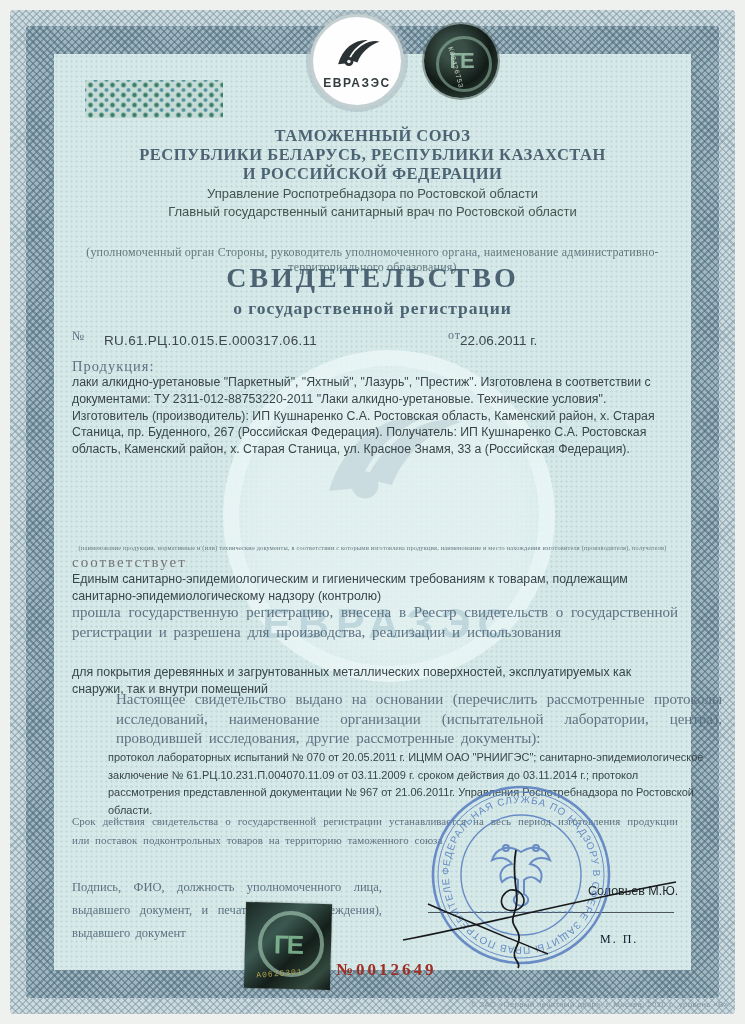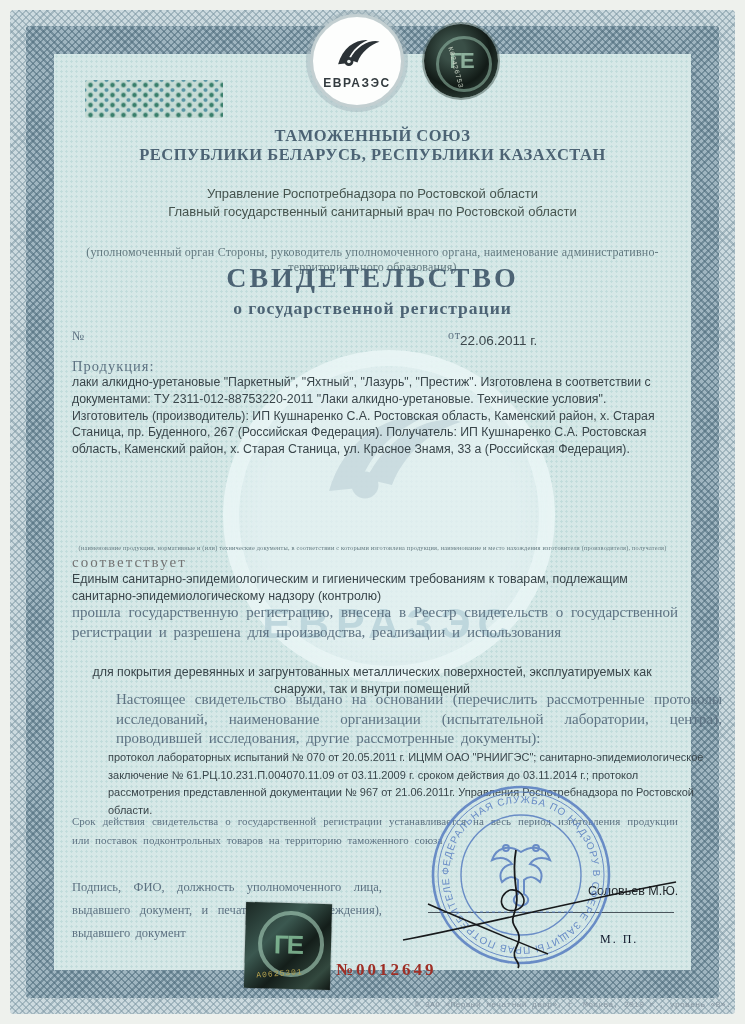--- a/index.html
+++ b/index.html
@@ -73,21 +73,21 @@
   .from-label{position:absolute;left:376px;top:-3px;font-size:12px;color:#5d7282;letter-spacing:1px;text-align:right;}
   .date-value{position:absolute;left:388px;top:2px;font-family:"Liberation Sans",sans-serif;font-size:13.5px;color:#3c474c;}
   .product-label{top:358px;left:72px;font-size:14.5px;color:#5d7282;letter-spacing:1px;}
   .filled{font-family:"Liberation Sans","DejaVu Sans",sans-serif;color:#39454a;}
   .product-text{top:374px;left:72px;width:602px;font-size:12.3px;line-height:16.8px;text-align:left;}
   .caption-2{top:544px;left:58px;right:58px;text-align:center;font-size:6.3px;}
   .comply-label{top:554px;left:72px;font-size:15px;color:#737373;letter-spacing:2px;}
   .comply-text{top:571px;left:72px;width:590px;font-size:12.4px;line-height:16.5px;}
   .serifpara{color:#5d7282;text-align:justify;word-spacing:3px;}
   .reg-para{top:602px;left:72px;width:606px;font-size:15px;line-height:20px;}
-  .usage-text{top:664px;left:72px;width:600px;font-size:12.4px;line-height:16.5px;text-align:center;}
+  .usage-text{top:664px;left:72px;width:600px;font-size:12.4px;line-height:16.5px;}
   .basis-para{top:690px;left:72px;width:606px;font-size:15px;line-height:19.5px;margin-left:44px;}
   .basis-details{top:749px;left:72px;width:600px;font-size:11px;line-height:17.5px;margin-left:36px;}
   .validity-para{top:812px;left:72px;width:606px;font-size:11px;line-height:19px;}
   .sign-caption{top:876px;left:72px;width:310px;font-size:12.5px;line-height:23px;color:#5d7282;text-align:justify;word-spacing:2px;}
   .sign-name{top:884px;left:588px;font-family:"Liberation Sans",sans-serif;font-size:12.5px;color:#20262a;}
   .sign-line{top:912px;left:428px;width:246px;height:1px;background:#4a555c;}
   .mp-label{top:932px;left:600px;font-size:12px;color:#0f172a;letter-spacing:2px;}
   .blank-number{top:960px;left:336px;font-size:17px;font-weight:bold;letter-spacing:3px;color:#9e2f26;}
   
   .stamp{position:absolute;left:428px;top:782px;z-index:4;opacity:.88;pointer-events:none;}
@@ -98,21 +98,21 @@
     background:linear-gradient(135deg,#1b2824 0%,#3b5850 35%,#141e1a 60%,#33493f 85%,#101714 100%);
     box-shadow:0 0 2px rgba(0,0,0,.4);}
   .holo-sticker .ring{position:absolute;left:13px;top:8px;width:58px;height:58px;border-radius:50%;
     border:4px solid rgba(158,196,176,.65);}
   .holo-sticker .glyph{position:absolute;left:50%;top:42px;transform:translate(-50%,-50%);
     color:rgba(140,200,160,.8);font-family:"Liberation Sans",sans-serif;font-weight:bold;font-size:26px;letter-spacing:-2px;}
   .holo-serial-bottom{position:absolute;left:12px;top:66px;transform:rotate(-6deg);
     font-family:"Liberation Mono","DejaVu Sans Mono",monospace;font-size:8px;color:#b3a04e;letter-spacing:1px;}
   
   .footer-note{position:absolute;right:14px;top:1000px;
-    font-family:Liberation Mono, monospace;font-size:8px;color:#8795a0;letter-spacing:.3px;}
+    font-family:Liberation Sans, sans-serif;font-size:8px;color:#8795a0;letter-spacing:.3px;}
 </style>
 </head>
 <body>
 
 <div class="frame-outer"></div>
 <div class="frame-mid"></div>
 <div class="frame-inner"></div>
 
 <div class="watermark">
   <svg class="watermark-swoosh" width="180" height="150" viewBox="0 0 120 100">
@@ -137,34 +137,36 @@
 
 <div class="holo-top">
   <div class="holo-ring"></div>
   <div class="holo-glyph">ГЕ</div>
   <div class="holo-serial-top">К02426753</div>
 </div>
 
 <div class="abs center header-union">
   <div>ТАМОЖЕННЫЙ СОЮЗ</div>
   <div>РЕСПУБЛИКИ БЕЛАРУСЬ, РЕСПУБЛИКИ КАЗАХСТАН</div>
+  <div>И РОССИЙСКОЙ ФЕДЕРАЦИИ</div>
 </div>
 
 <div class="abs center authority">
   <div>Управление Роспотребнадзора по Ростовской области</div>
   <div>Главный государственный санитарный врач по Ростовской области</div>
 </div>
 
 <div class="abs center caption caption-1">(уполномоченный орган Стороны, руководитель уполномоченного органа, наименование административно-территориального образования)</div>
 
 <div class="abs center title-main">СВИДЕТЕЛЬСТВО</div>
 <div class="abs center title-sub">о государственной регистрации</div>
 
 <div class="abs numline">
   <span class="no-label">№</span>
+  <span class="no-value">RU.61.РЦ.10.015.Е.000317.06.11</span>
   <span class="from-label">от</span>
   <span class="date-value">22.06.2011 г.</span>
 </div>
 
 <div class="abs product-label">Продукция:</div>
 <div class="abs filled product-text">лаки алкидно-уретановые "Паркетный", "Яхтный", "Лазурь", "Престиж". Изготовлена в соответствии с документами: ТУ 2311-012-88753220-2011 "Лаки алкидно-уретановые. Технические условия". Изготовитель (производитель): ИП Кушнаренко С.А. Ростовская область, Каменский район, х. Старая Станица, пр. Буденного, 267 (Российская Федерация).  Получатель: ИП Кушнаренко С.А. Ростовская область, Каменский район, х. Старая Станица, ул. Красное Знамя, 33 а (Российская Федерация).</div>
 <div class="abs caption caption-2">(наименование продукции, нормативные и (или) технические документы, в соответствии с которыми изготовлена продукция, наименование и место нахождения изготовителя (производителя), получателя)</div>
 
 <div class="abs comply-label">соответствует</div>
 <div class="abs filled comply-text">Единым санитарно-эпидемиологическим и гигиеническим требованиям к товарам, подлежащим санитарно-эпидемиологическому надзору (контролю)</div>

